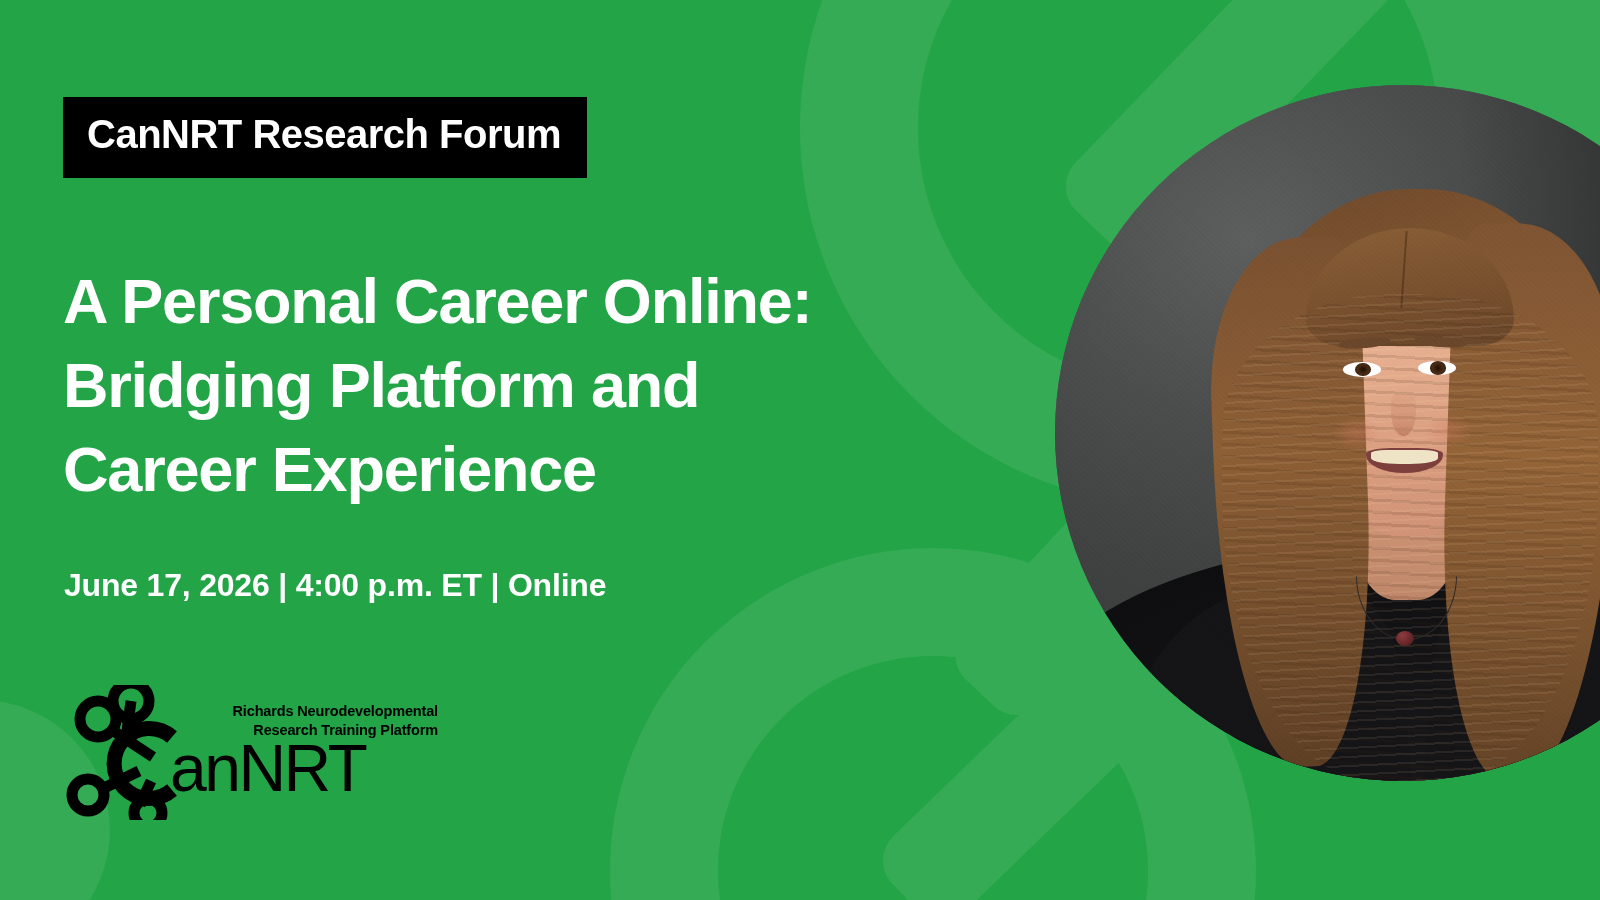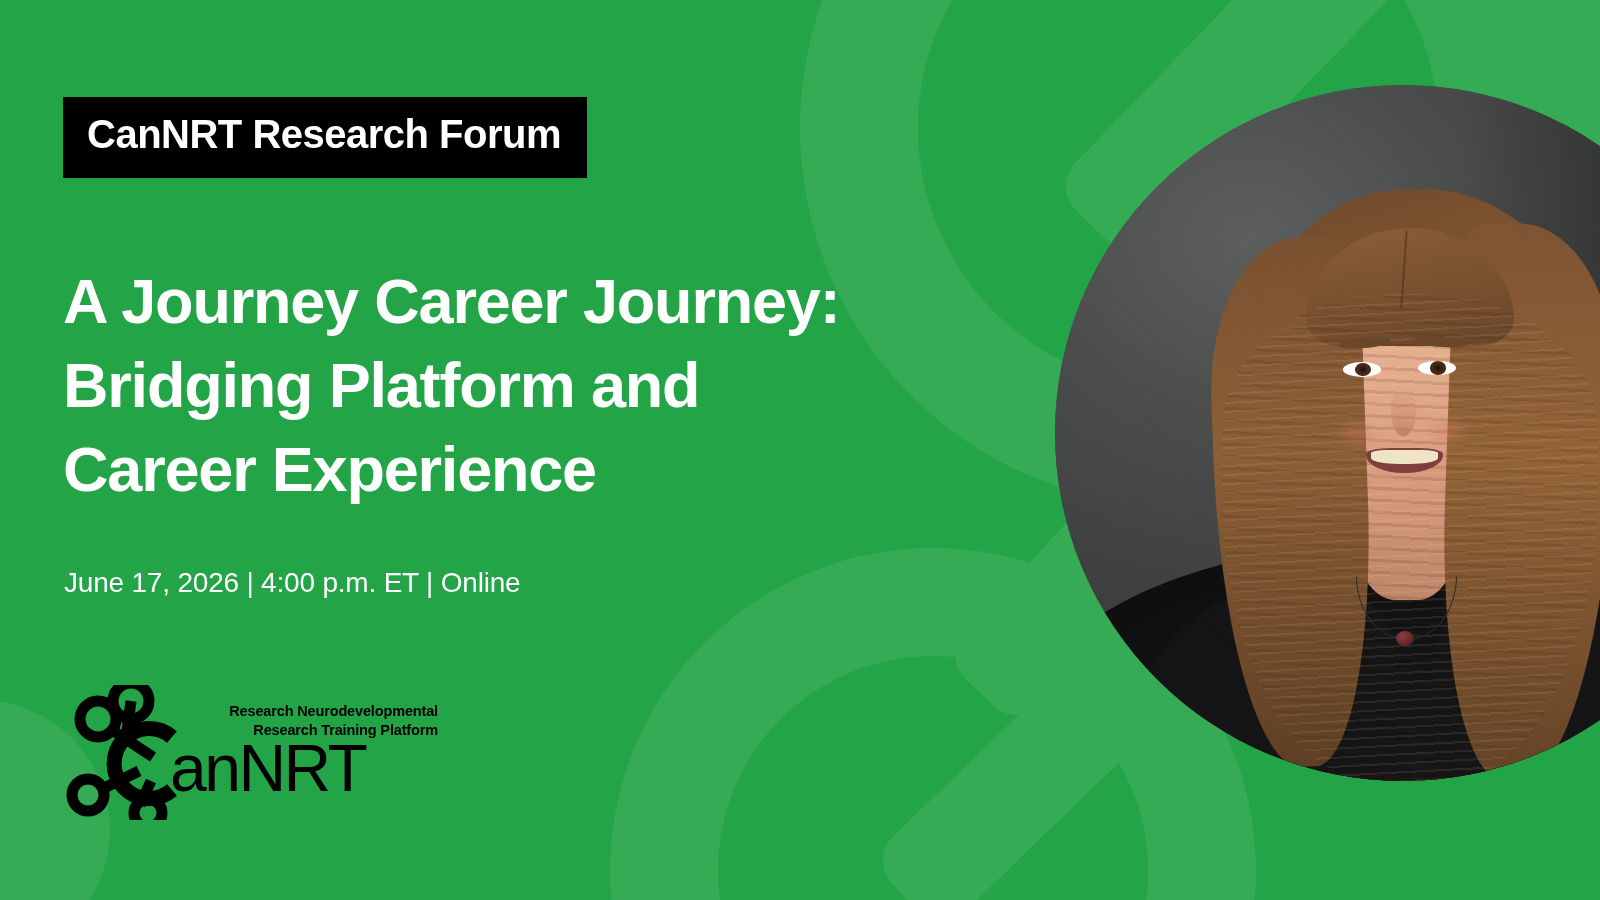--- a/index.html
+++ b/index.html
@@ -121,22 +121,22 @@
     font-weight: bold;
     letter-spacing: -0.2px;
     line-height: 1.2;
   }
 
   .meta {
     position: absolute;
     left: 1px;
     top: 565px;
     color: #ffffff;
-    font-size: 28px;
-    font-weight: normal;
+    font-size: 32px;
+    font-weight: bold;
     letter-spacing: -0.2px;
     line-height: 1.25;
   }
 
   
   .logo {
     position: absolute;
     left: 2px;
     top: 685px;
     width: 380px;
@@ -416,21 +416,21 @@
     <div class="wm wm-bar" id="wm-bar-bottom2"></div>
     <div class="wm wm-ring" id="wm-ring-bottom"></div>
     <div class="wm wm-dot" id="wm-dot-left"></div>
   </div>
 
   <div class="content">
 
     <div class="badge">CanNRT Research Forum</div>
 
     <h1 class="title">
-      <span class="line">A Journey Career Journey:</span>
+      <span class="line">A Personal Career Online:</span>
       <span class="line">Bridging Platform and</span>
       <span class="line">Career Experience</span>
     </h1>
 
 
     <div class="meta">June 17, 2026 | 4:00 p.m. ET | Online</div>
 
     <div class="logo">
       <svg class="logo-mark" width="175" height="135" viewBox="0 0 175 135">
         <g stroke="#000000" fill="none" stroke-width="11">
@@ -441,21 +441,21 @@
           <line x1="66" y1="28" x2="66" y2="56"></line>
         </g>
         <circle cx="33" cy="34" r="18" fill="none" stroke="#000000" stroke-width="11"></circle>
         <circle cx="66" cy="16" r="18" fill="none" stroke="#000000" stroke-width="11"></circle>
         <circle cx="23" cy="110" r="16" fill="none" stroke="#000000" stroke-width="11"></circle>
         <circle cx="83" cy="128" r="14" fill="none" stroke="#000000" stroke-width="11"></circle>
         <path d="M 107 52 A 35 35 0 1 0 107 105" fill="none" stroke="#000000" stroke-width="15" stroke-linecap="butt"></path>
       </svg>
 
       <div class="logo-tagline">
-        <span>Research Neurodevelopmental</span><br>
+        <span>Richards Neurodevelopmental</span><br>
         <span>Research Training Platform</span>
       </div>
 
       <div class="logo-wordmark">anNRT</div>
     </div>
 
   </div>
 
   <div class="portrait">
     <div class="portrait-photo">

